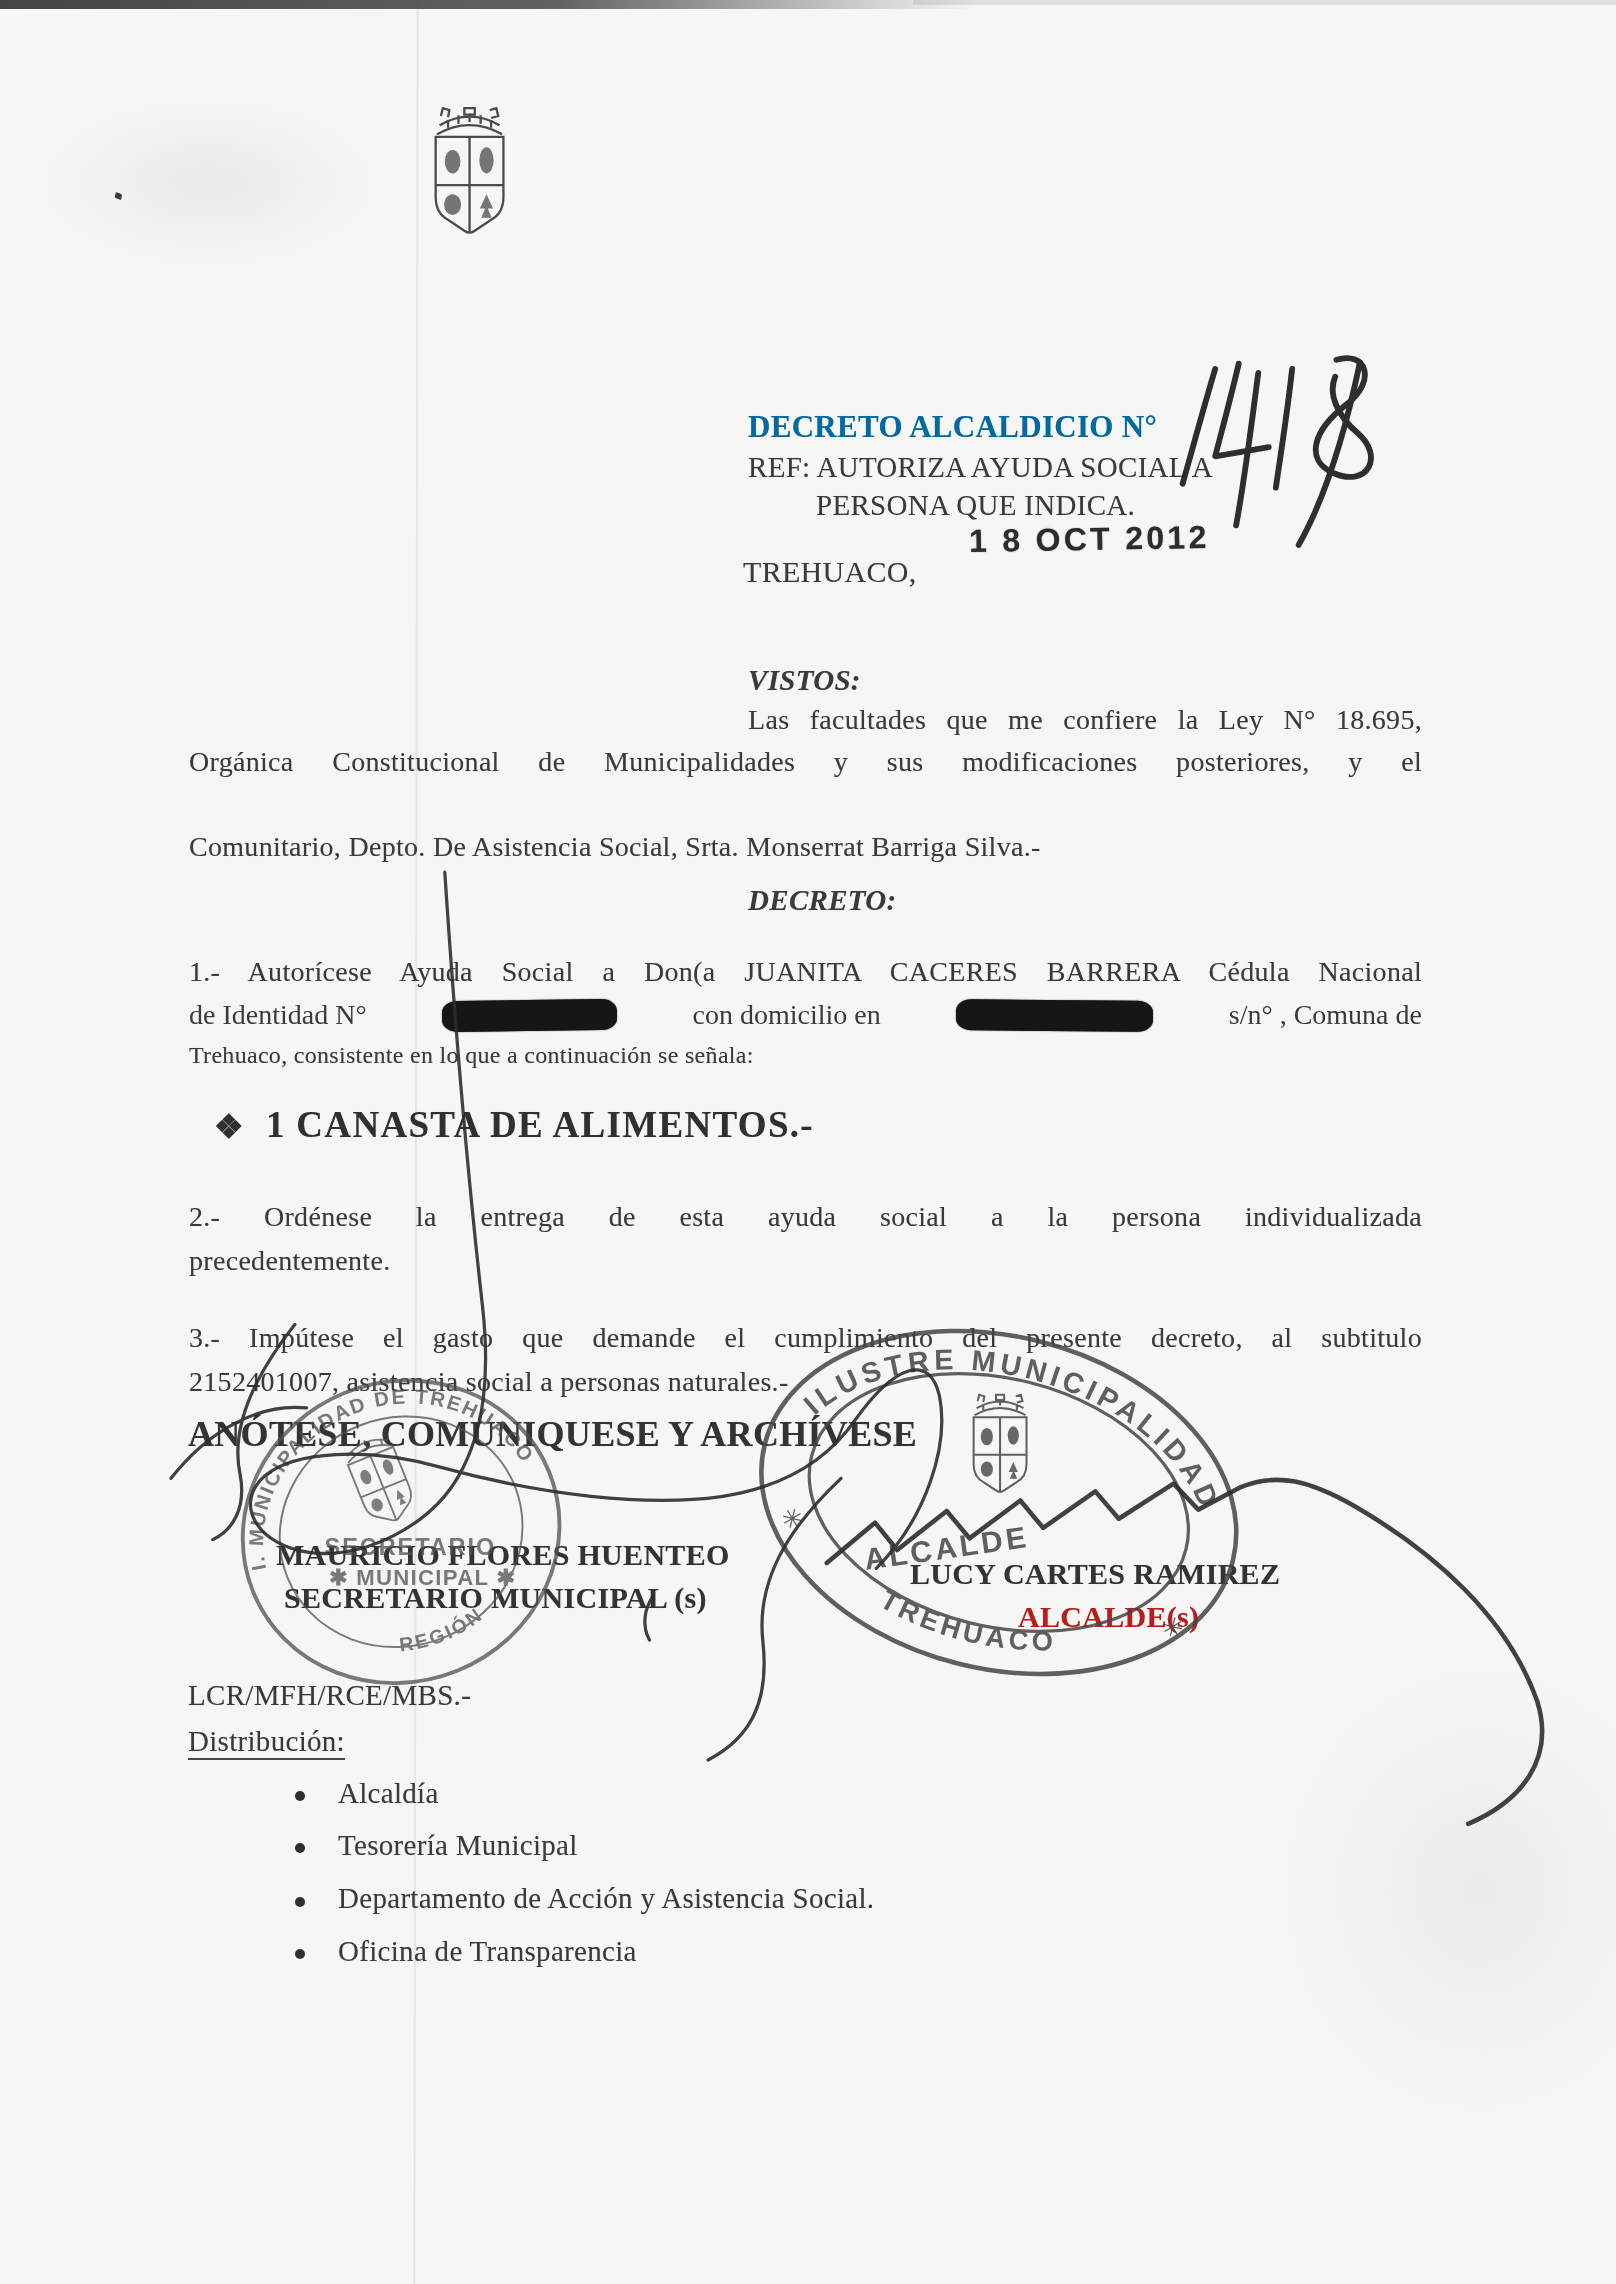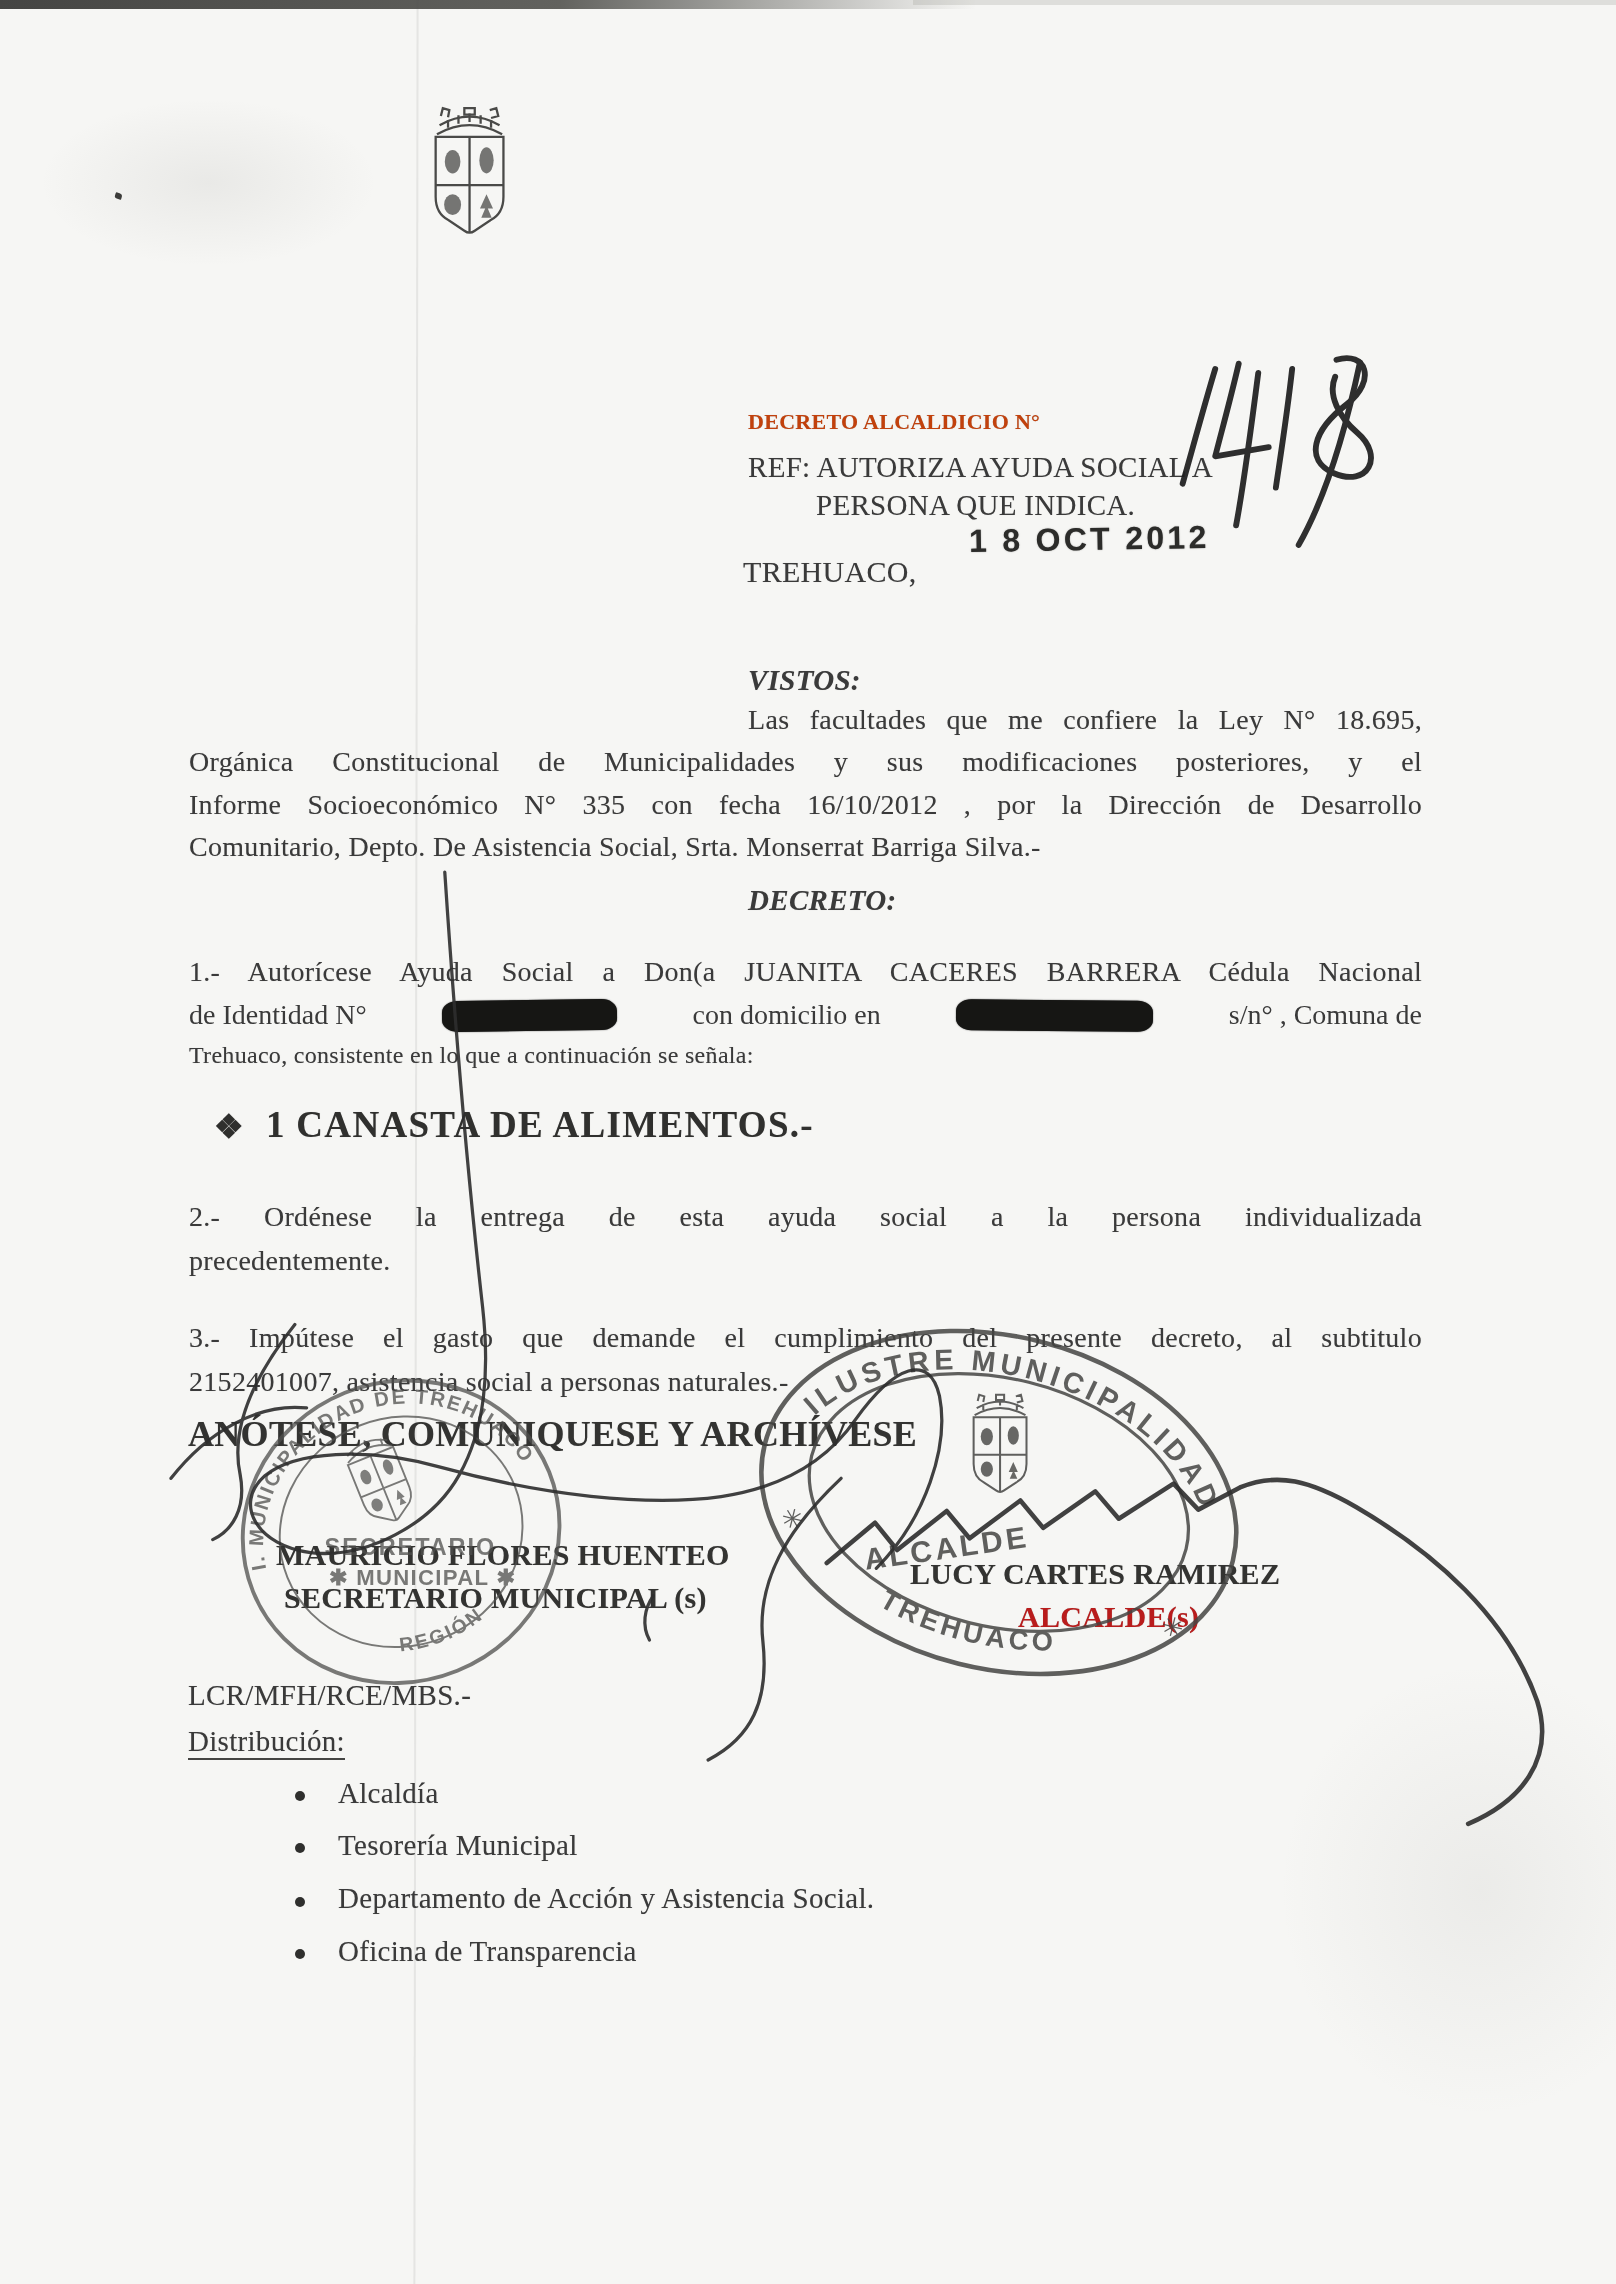--- a/index.html
+++ b/index.html
@@ -34,31 +34,30 @@
 <div class="page">
 
   <div class="scan-top"></div>
   <div class="scan-top-right"></div>
   <div class="fold-line"></div>
   <div class="smudge a"></div>
   <div class="smudge b"></div>
   <div class="speck"></div>
 
 
-  <div class="txt serif b" style="left:748px;top:409px;font-size:22px;color:#c2410c;">DECRETO ALCALDICIO N°</div>
+  <div class="txt serif b" style="left:748px;top:409px;font-size:31px;color:#0369a1;">DECRETO ALCALDICIO N°</div>
   <div class="txt serif" style="left:748px;top:451px;font-size:29px;text-align:center;">REF: AUTORIZA AYUDA SOCIAL A</div>
   <div class="txt serif" style="left:816px;top:489px;font-size:29px;">PERSONA QUE INDICA.</div>
 
   <div class="txt sans b" style="left:969px;top:521px;font-size:32px;letter-spacing:3.3px;color:#2c2c2a;transform:rotate(-1deg);text-shadow:0 0 1.3px rgba(40,40,40,.5);">1 8 OCT 2012</div>
   <div class="txt serif" style="left:743px;top:555px;font-size:30px;">TREHUACO,</div>
 
   <div class="txt serif b i" style="left:748px;top:664px;font-size:29px;">VISTOS:</div>
   <div class="txt serif just" style="left:748px;top:704px;width:674px;font-size:28px;">Las facultades que me confiere la Ley N° 18.695,</div>
   <div class="txt serif just" style="left:189px;top:746px;width:1233px;font-size:28px;">Orgánica Constitucional de Municipalidades y sus modificaciones posteriores, y el</div>
-  <div class="txt serif just" style="left:189px;top:789px;width:1233px;font-size:28px;">Informe Socioeconómico N° 335  con  fecha 16/10/2012 , por la Dirección de Desarrollo</div>
   <div class="txt serif" style="left:189px;top:831px;font-size:28px;">Comunitario, Depto. De Asistencia Social, Srta. Monserrat Barriga Silva.-</div>
 
   <div class="txt serif b i" style="left:748px;top:884px;font-size:29px;">DECRETO:</div>
   <div class="txt serif just" style="left:189px;top:956px;width:1233px;font-size:28px;">1.-  Autorícese Ayuda Social a Don(a  JUANITA CACERES BARRERA  Cédula Nacional</div>
 
   <div class="line2flex serif">
     <span>de Identidad N°</span>
     <div class="redact" style="width:175px;transform:rotate(-.7deg);"></div>
     <span>con  domicilio en</span>
     <div class="redact" style="width:197px;transform:rotate(.5deg);"></div>

